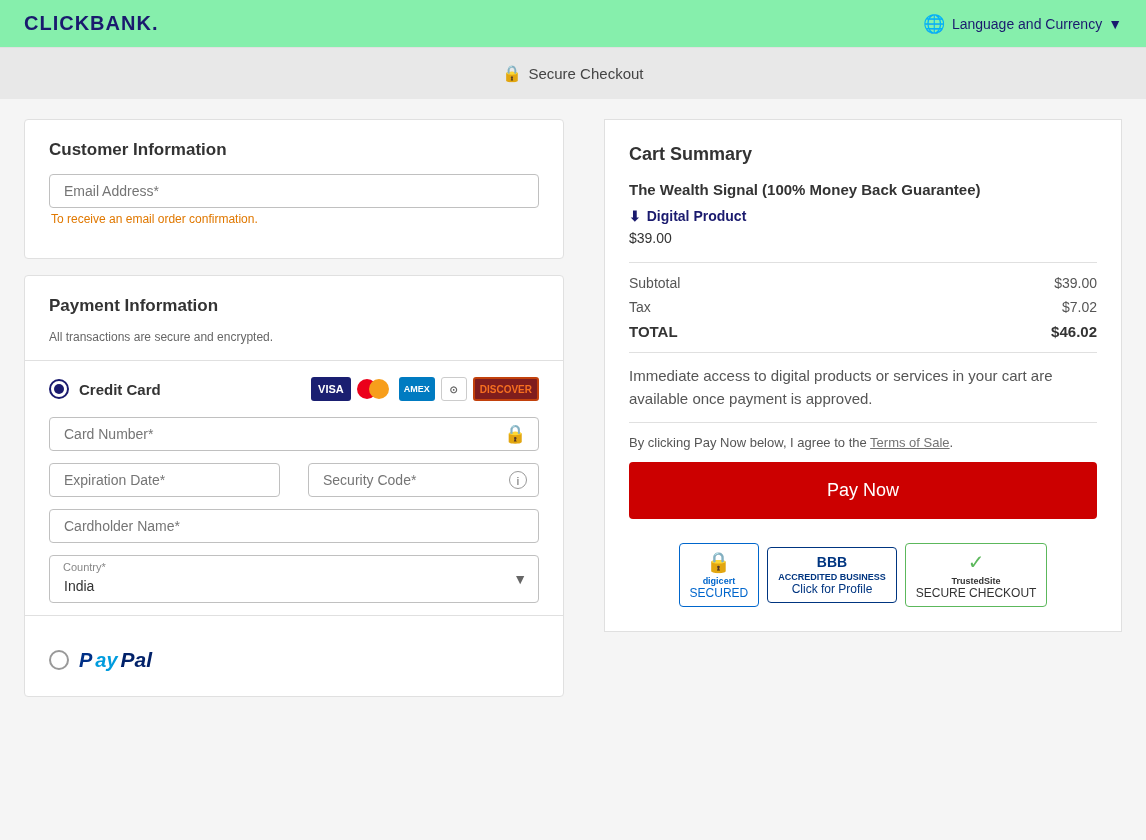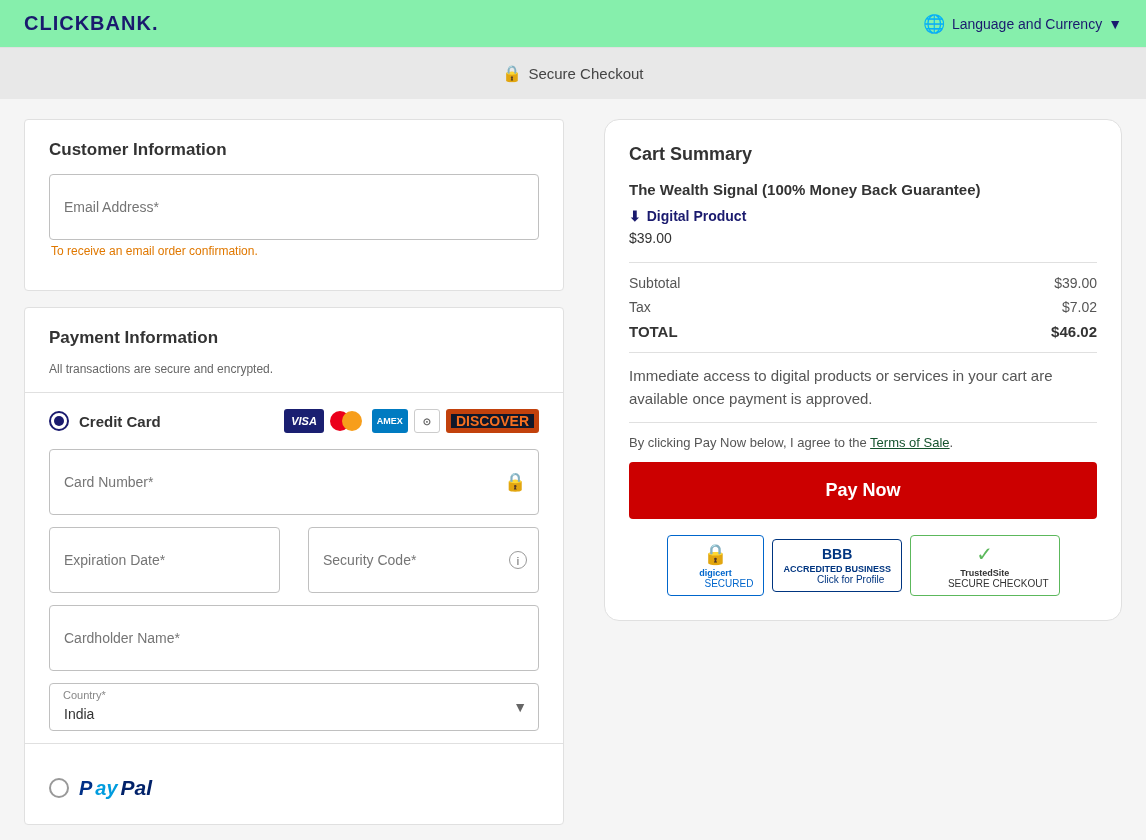--- a/index.html
+++ b/index.html
@@ -84,21 +84,21 @@
     }
 
     
     .input-group {
       margin-bottom: 12px;
     }
     .input-field {
       width: 100%;
       border: 1px solid #c0c0c0;
       border-radius: 4px;
-      padding: 24px 14px;
+      padding: 8px 14px;
       font-size: 14px;
       color: #333;
       outline: none;
     }
     .input-hint {
       font-size: 12px;
       color: #e07800;
       margin-top: 4px;
       padding-left: 2px;
     }
@@ -159,21 +159,21 @@
     .card-icon {
       height: 24px;
       border-radius: 3px;
       display: flex;
       align-items: center;
       justify-content: center;
       font-size: 9px;
       font-weight: bold;
       padding: 2px 5px;
     }
-    .visa-icon { background: #1a1f71; color: #fff; font-size: 11px; font-style: italic; padding: 3px 7px; }
+    .visa-icon { background: #1a1f71; color: #fff; font-size: 11px; padding: 3px 7px; }
     .mc-icon {
       display: flex;
       align-items: center;
       position: relative;
       width: 36px;
       height: 24px;
     }
     .mc-circle1 {
       width: 20px; height: 20px; border-radius: 50%; background: #eb001b; position: absolute; left: 0;
     }
@@ -259,21 +259,21 @@
       gap: 3px;
     }
     .paypal-p1 { color: #003087; font-weight: bold; font-size: 20px; font-style: italic; }
     .paypal-p2 { color: #009cde; font-weight: bold; font-size: 20px; font-style: italic; }
     .paypal-al { color: #012169; font-weight: bold; font-size: 21px; font-style: italic; }
 
     
     .cart-card {
       background: #fff;
       border: 1px solid #e0e0e0;
-      border-radius: 15px;
+      border-radius: 0;
       padding: 24px;
     }
     .cart-title {
       font-size: 18px;
       font-weight: bold;
       color: #333;
       margin-bottom: 16px;
     }
     .product-name {
       font-size: 15px;
@@ -318,34 +318,34 @@
       font-size: 15px;
       color: #555;
       line-height: 1.5;
       margin: 12px 0;
     }
     .terms-text {
       font-size: 13px;
       color: #555;
       margin: 12px 0;
     }
-    .terms-text a { color: #14532d; }
+    .terms-text a { color: #737373; }
 
     
     .pay-now-btn {
       width: 100%;
       background: #cc0000;
       color: #fff;
       border: none;
       border-radius: 4px;
       padding: 18px;
       font-size: 18px;
-      font-weight: bold;
+      font-weight: normal;
       cursor: pointer;
-      margin-bottom: 16px;
+      margin-bottom: 24px;
     }
 
     
     .trust-badges {
       display: flex;
       justify-content: center;
       gap: 8px;
       align-items: center;
     }
     .badge {
@@ -366,21 +366,21 @@
     .badge-bbb {
       border-color: #003580;
       color: #003580;
     }
     .badge-trusted {
       border-color: #5cb85c;
       color: #333;
     }
     .badge-icon { font-size: 20px; margin-bottom: 2px; }
     .badge-title { font-weight: bold; font-size: 9px; }
-    .badge-subtitle { font-size: 10px; margin-left: 27px; }
+    .badge-subtitle { font-size: 12px; }
   </style>
 </head>
 <body>
 
 <div class="header">
   <div class="logo">CLICKBANK.</div>
   <div class="lang-currency">
     <span class="globe-icon">🌐</span>
     <span>Language and Currency</span>
     <span>▼</span>
@@ -415,21 +415,21 @@
         </div>
         <span class="payment-label">Credit Card</span>
         <div class="card-icons">
           <div class="card-icon visa-icon">VISA</div>
           <div class="mc-icon">
             <div class="mc-circle1"></div>
             <div class="mc-circle2"></div>
           </div>
           <div class="card-icon amex-icon">AMEX</div>
           <div class="card-icon diners-icon">⊙</div>
-          <div class="card-icon discover-icon" style="background:#0f172a;border:5px solid #c2410c;color:#f76f20;font-size:14px;font-weight:bold;padding:3px 5px;">DISCOVER</div>
+          <div class="card-icon discover-icon" style="background:#7f1d1d;border:2px solid #c2410c;color:#f76f20;font-size:10px;font-weight:bold;padding:3px 5px;">DISCOVER</div>
         </div>
       </div>
 
       <div class="input-group input-with-icon">
         <input class="input-field" type="text" placeholder="Card Number*" style="">
         <span class="input-icon">🔒</span>
       </div>
 
       <div class="input-row">
         <div class="input-group">

